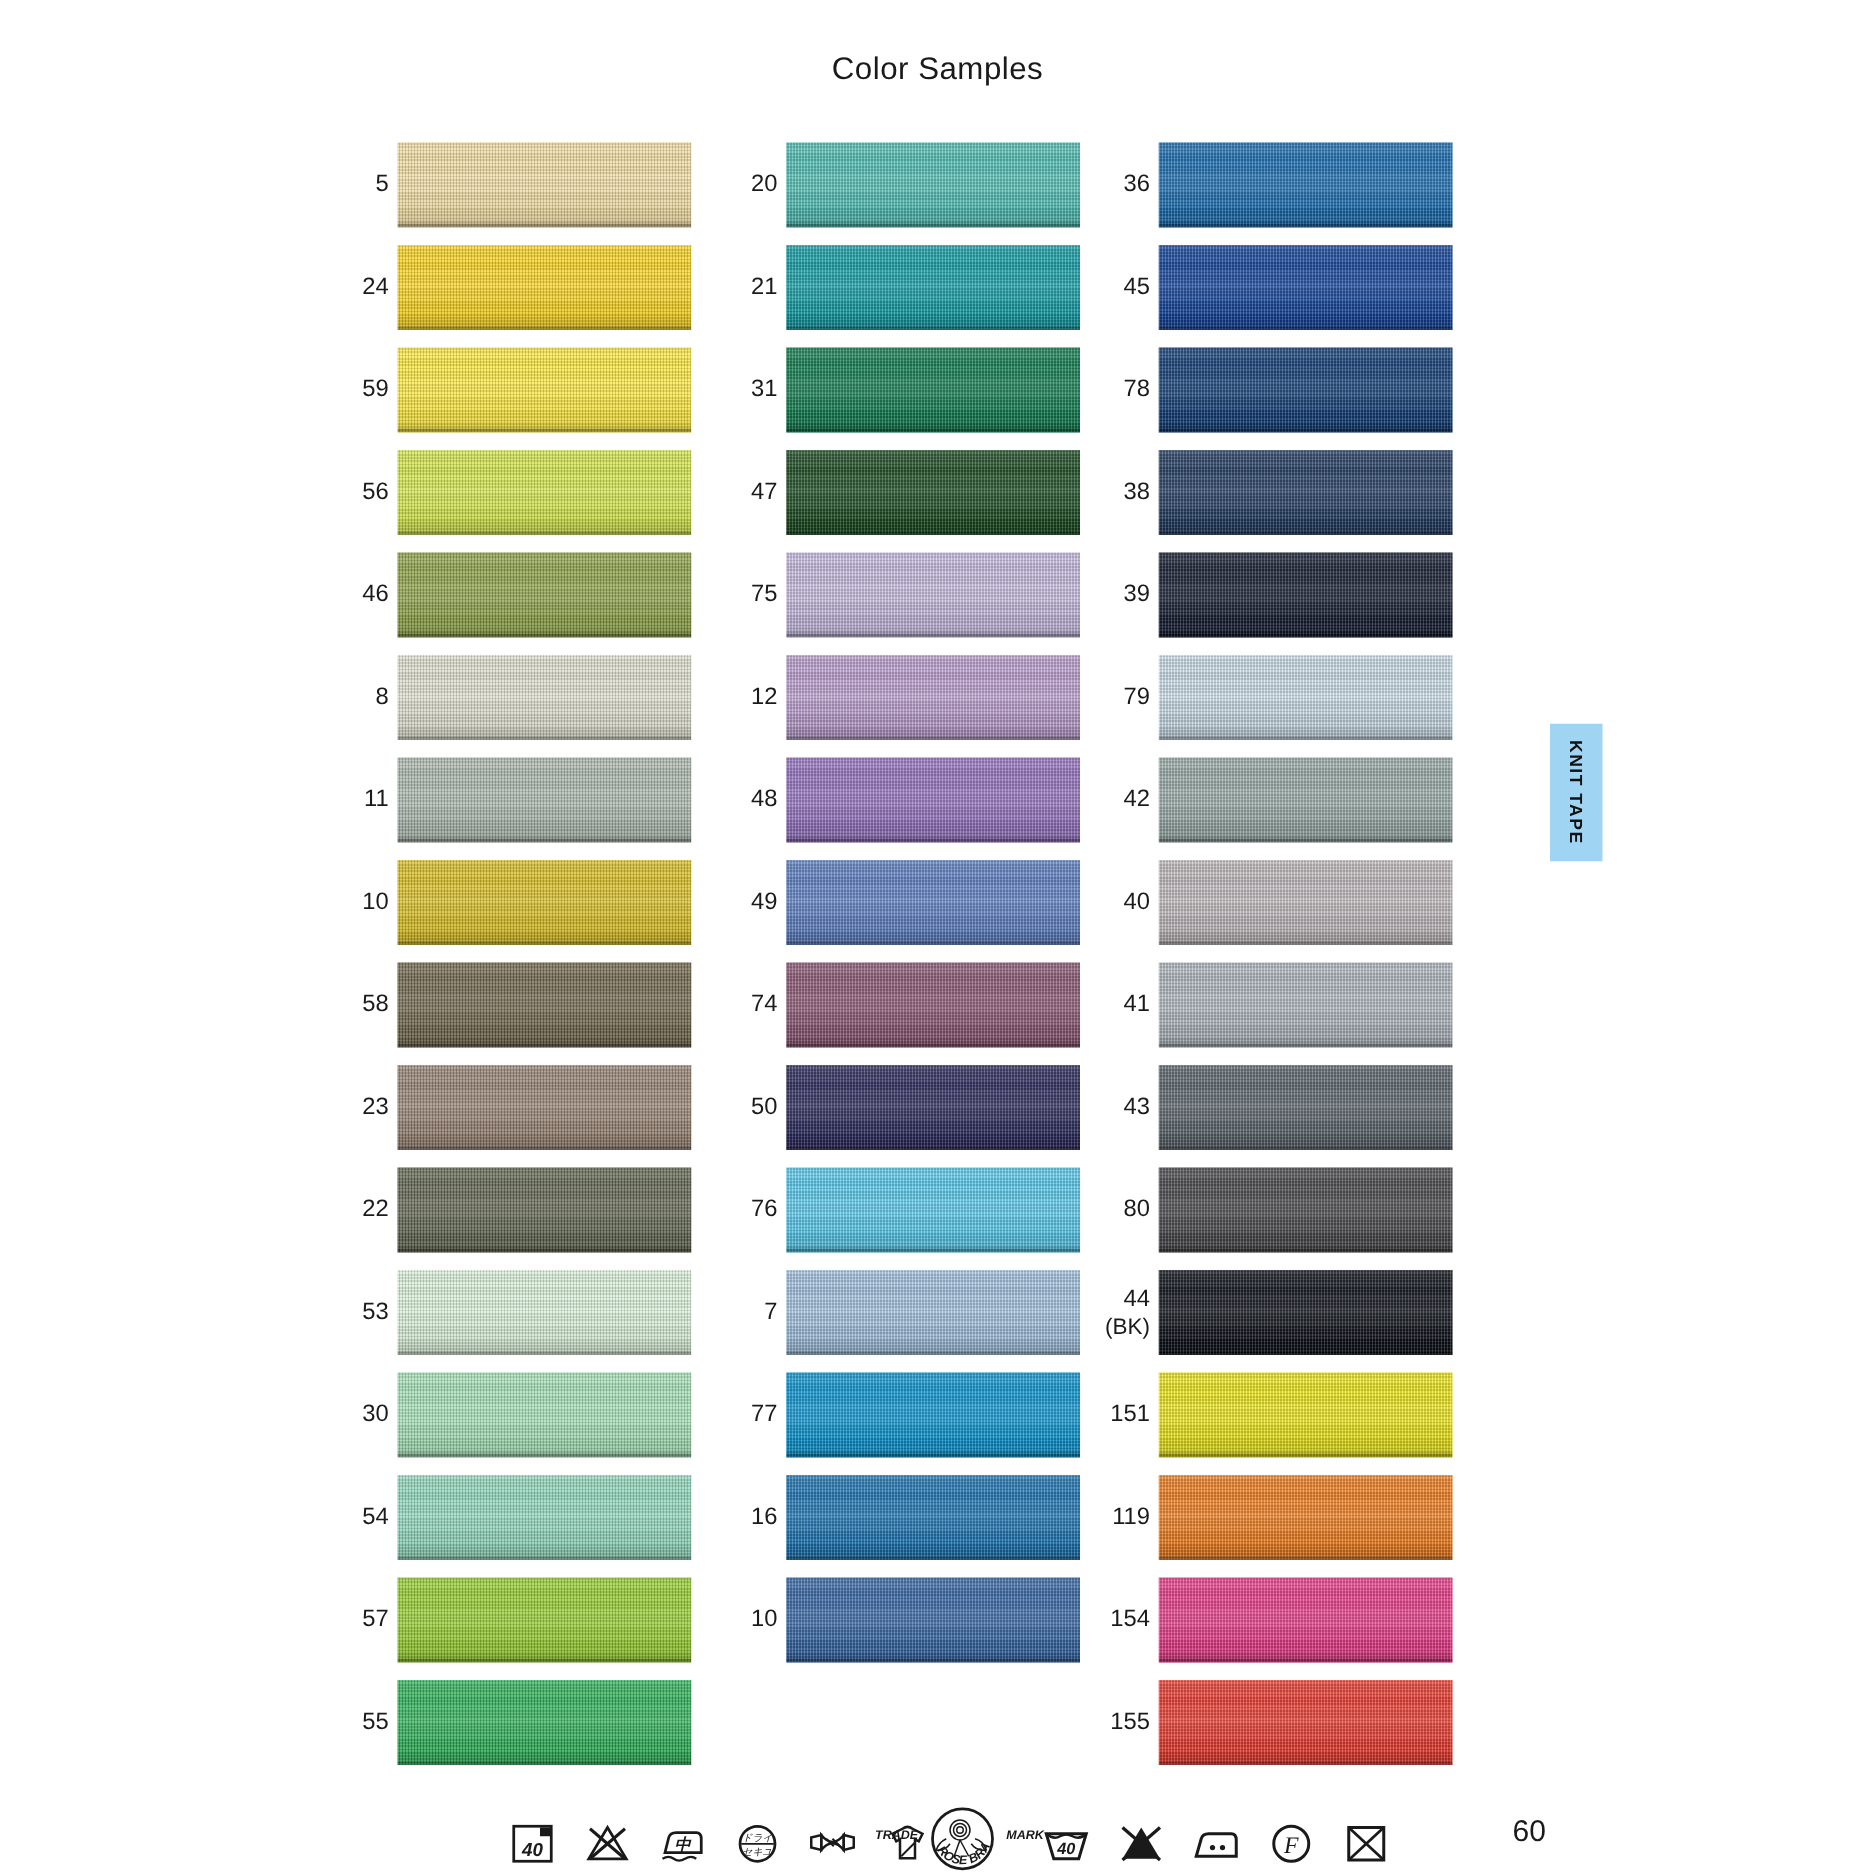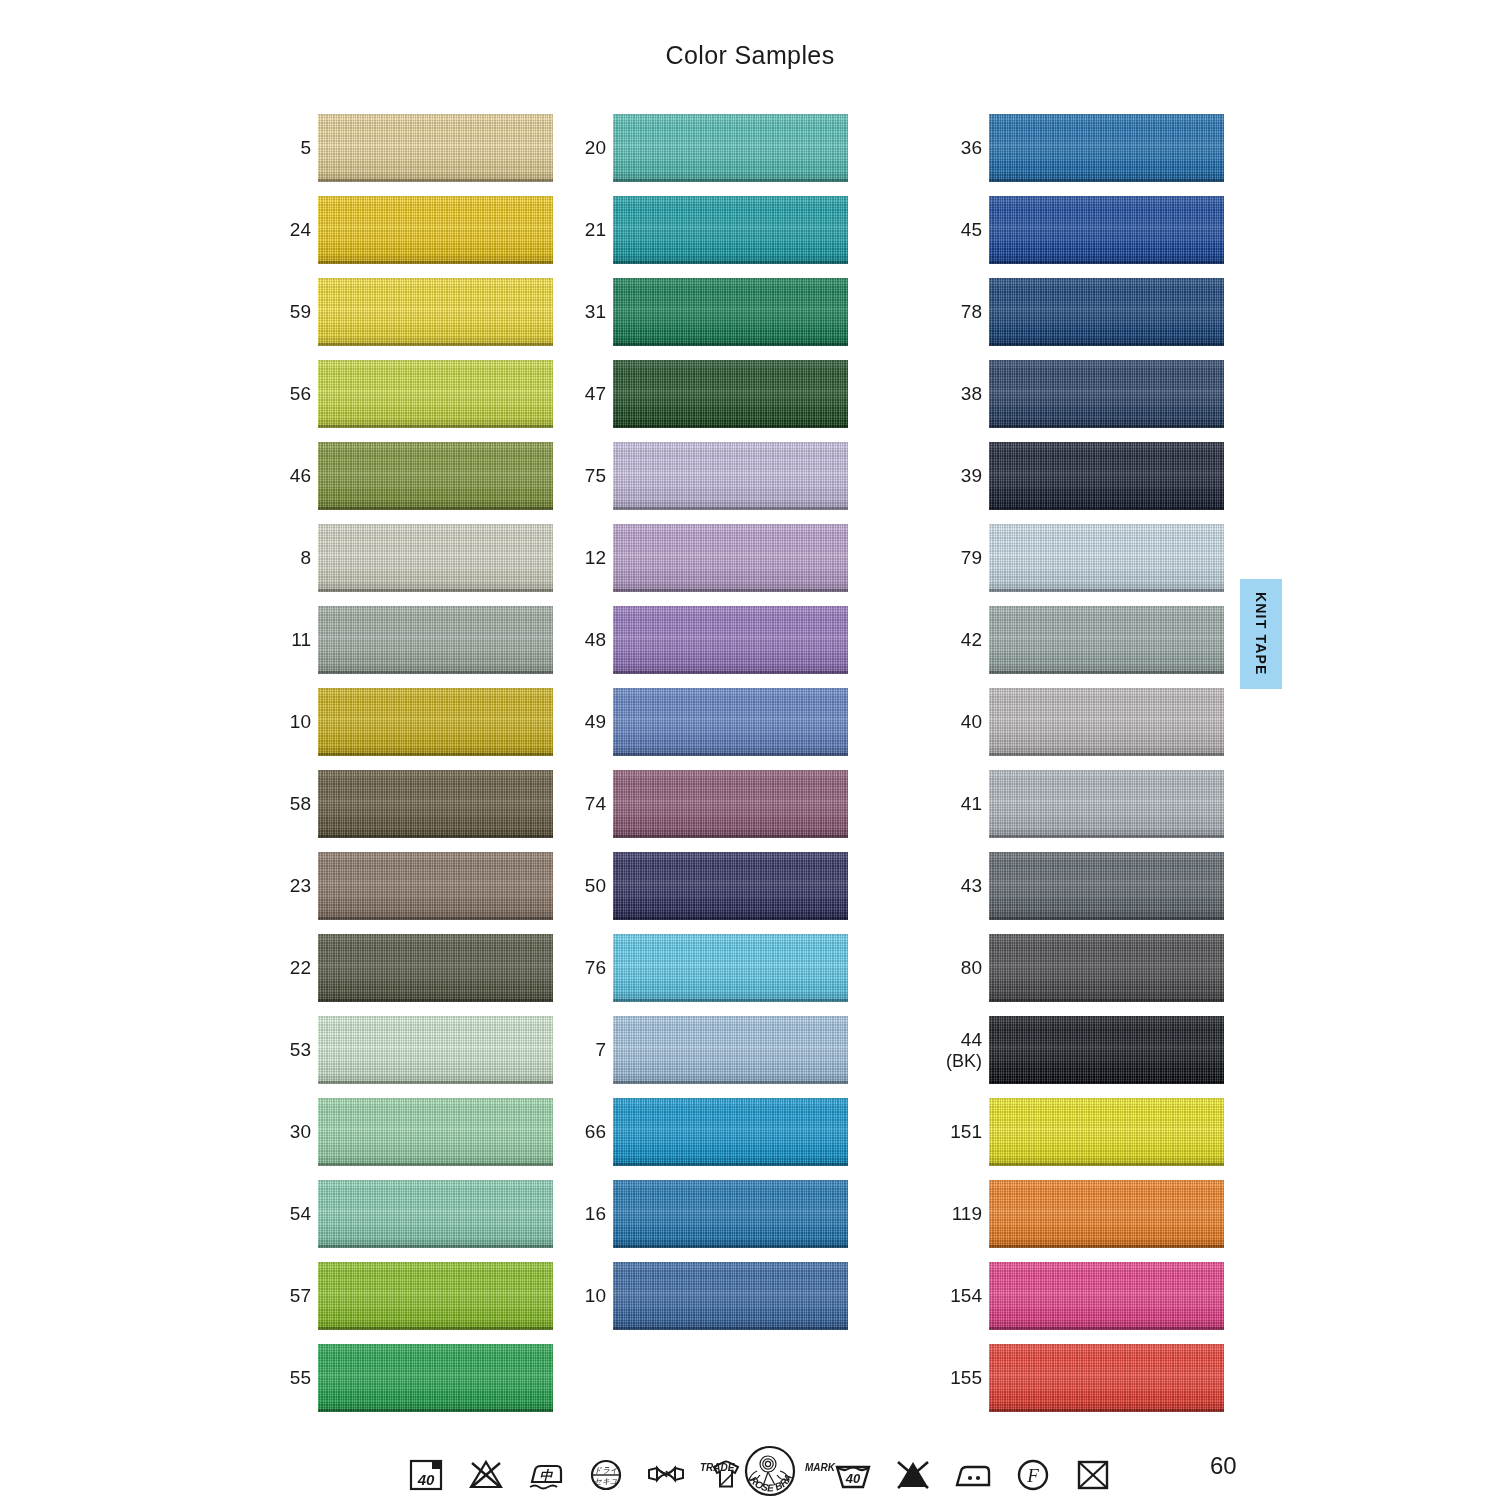--- a/index.html
+++ b/index.html
@@ -35,22 +35,22 @@
     left: 0;
     width: 1500px;
     height: 1310px;
   }
   .swatch-column {
     position: absolute;
     top: 0;
     width: 300px;
   }
   .col-0 { left: 253px; }
-  .col-1 { left: 548px; }
-  .col-2 { left: 924px; }
+  .col-1 { left: 564px; }
+  .col-2 { left: 862px; }
 
   .swatch-row {
     position: relative;
     height: 82px;
   }
   .swatch-label {
     position: absolute;
     left: 0;
     top: 0;
     width: 58px;
@@ -406,21 +406,21 @@
       <div class="swatch-row">
         <div class="swatch-label">
           <span>7</span>
         </div>
         <div class="swatch-chip" style="background: rgb(167, 200, 230);">
           <div class="edge"></div>
         </div>
       </div>
       <div class="swatch-row">
         <div class="swatch-label">
-          <span>66</span>
+          <span>77</span>
         </div>
         <div class="swatch-chip" style="background: rgb(13, 154, 214);">
           <div class="edge"></div>
         </div>
       </div>
       <div class="swatch-row">
         <div class="swatch-label">
           <span>16</span>
         </div>
         <div class="swatch-chip" style="background: rgb(28, 120, 184);">

